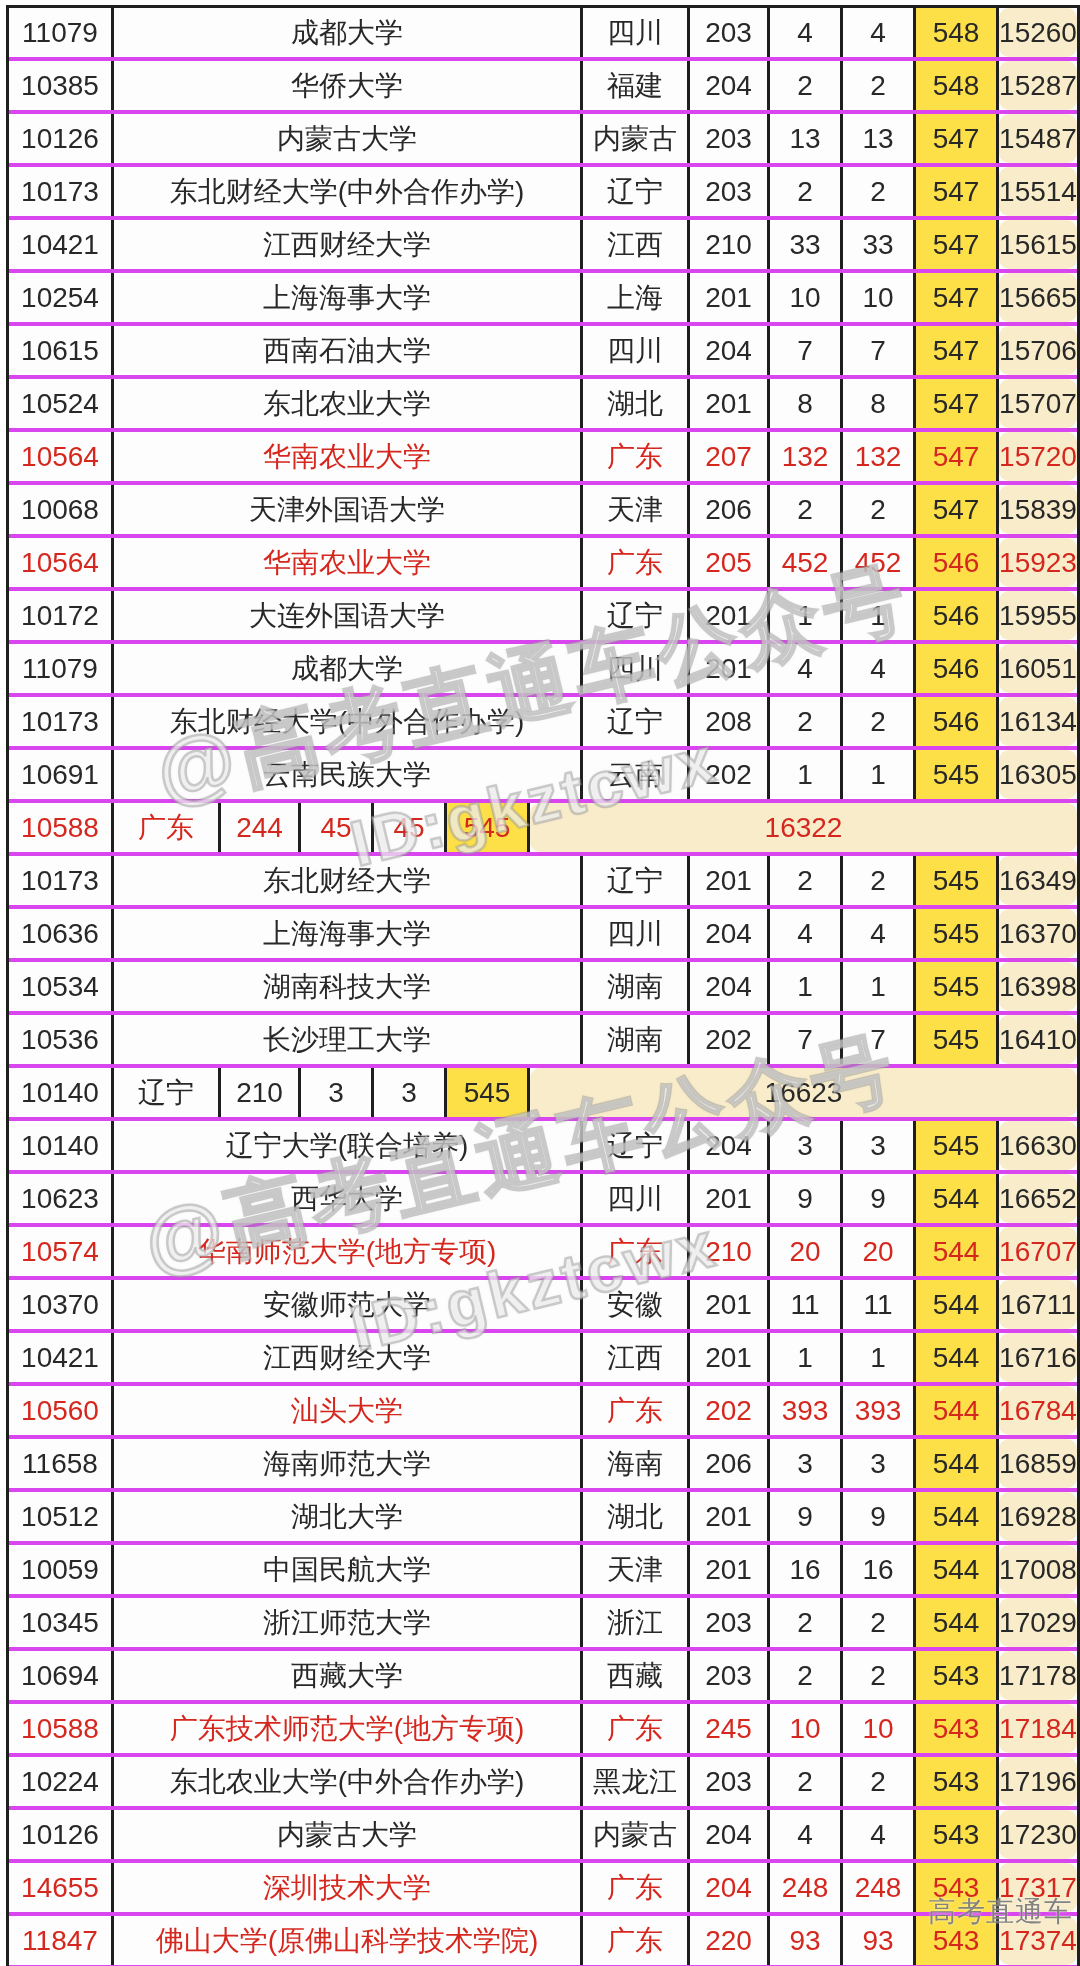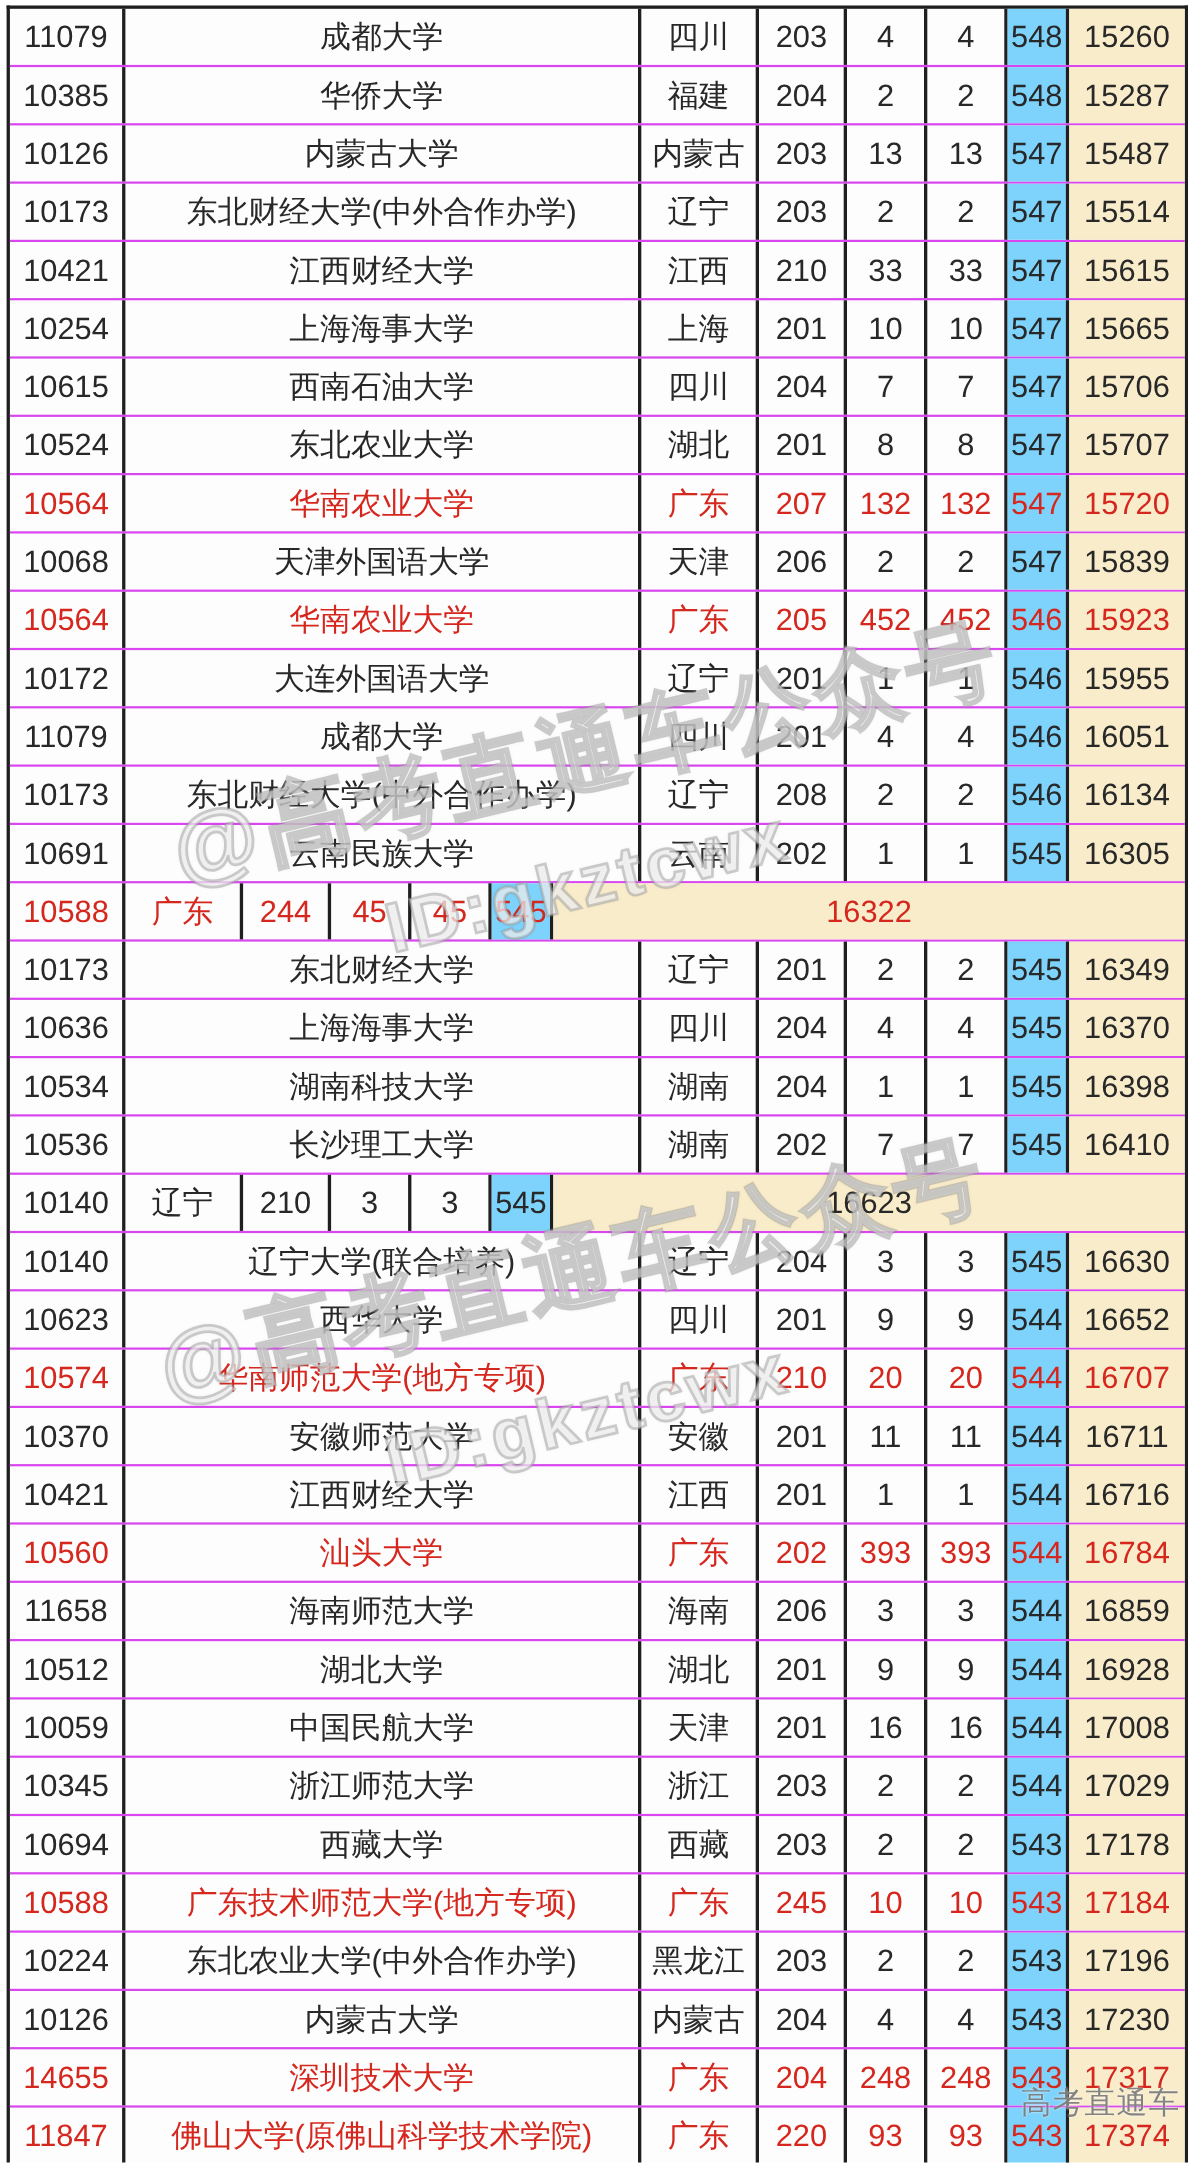--- a/index.html
+++ b/index.html
@@ -9,37 +9,37 @@
     font-family:"Liberation Sans","DejaVu Sans",sans-serif;
   }
   
   .tbl{
     position:absolute;left:6px;top:5px;width:1068px;
     border:3px solid #1f1f1f;border-bottom:none;
     background:#fdfdfd;
   }
   .row{
     display:flex;height:53px;box-sizing:border-box;
-    border-bottom:2px solid #d946ef;
+    border-bottom:4px solid #d946ef;
   }
   .cell{
     box-sizing:border-box;
     display:flex;align-items:center;justify-content:center;
     border-right:3px solid #1f1f1f;
     font-size:28px;color:#282828;
     white-space:nowrap;overflow:hidden;
   }
   .c-code{width:105px;}
   .c-name{width:469px;}
   .c-prov{width:107px;}
   .c-group{width:80px;}
   .c-n1{width:73px;}
   .c-n2{width:73px;}
-  .c-score{width:56px;background:#7dd3fc;}
-  .c-rank{flex:1;border-right:none;background:#f8ecca;}
+  .c-score{width:83px;background:#fde047;}
+  .c-rank{flex:1;border-right:none;background:#f8ecca;border-radius:10px;}
   .row.red .cell{color:#d5271e;}
   
   .wm{
     position:absolute;white-space:nowrap;pointer-events:none;
     font-weight:700;line-height:1;
     color:rgba(255,255,255,0.62);
     -webkit-text-stroke:2.5px rgba(150,150,150,0.45);
     text-shadow:0 0 3px rgba(140,140,140,0.35);
     transform:rotate(-13.5deg);transform-origin:left center;
     z-index:5;

